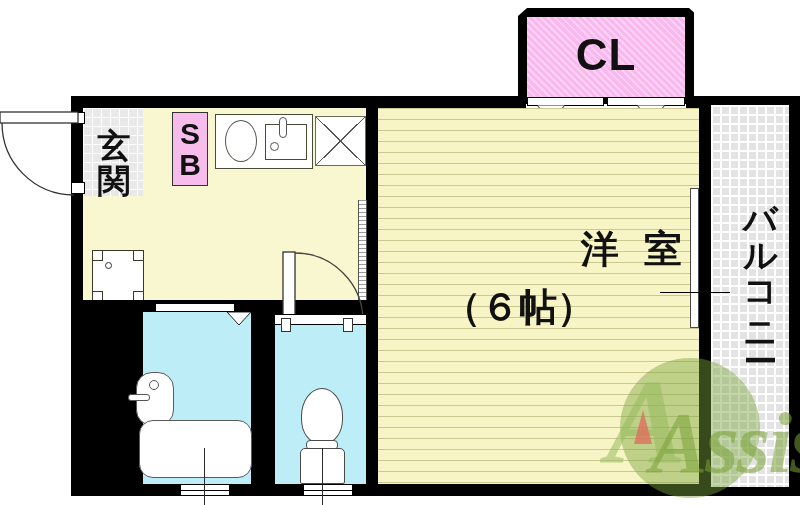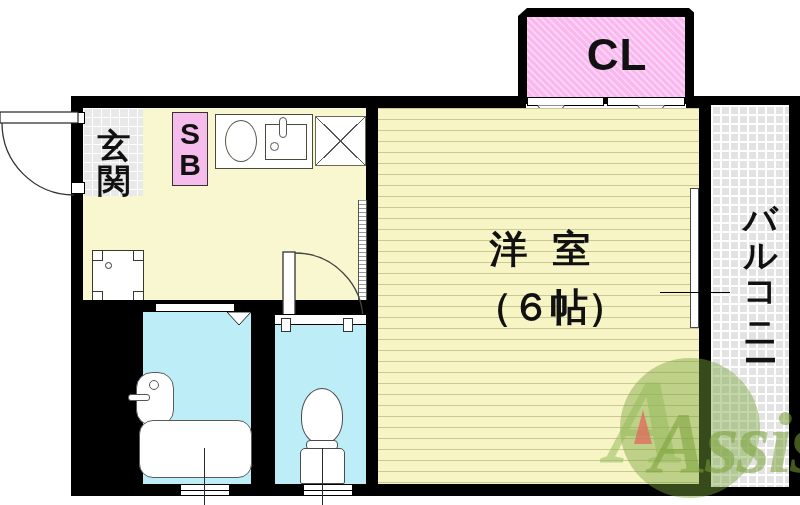--- a/index.html
+++ b/index.html
@@ -130,21 +130,21 @@
 
   <div class="abs wall" style="left:700px;top:96px;width:100px;height:9px;"></div>
   <div class="abs wall" style="left:789px;top:96px;width:11px;height:400px;"></div>
   <div class="abs wall" style="left:700px;top:487px;width:100px;height:9px;"></div>
   <div class="abs floor-balcony" style="left:711px;top:105px;width:78px;height:382px;"></div>
   <div class="abs" style="left:705px;top:105px;width:6px;height:382px;background:#ffffff;border-right:1px solid #777;"></div>
   <div class="abs label label-jp vlabel" style="left:722px;top:180px;width:56px;font-size:34px;color:#111;">バルコニー</div>
 
   <div class="abs wall" style="left:518px;top:8px;width:176px;height:96px;"></div>
   <div class="abs floor-cl" style="left:527px;top:17px;width:158px;height:80px;"></div>
-  <div class="abs label" style="left:527px;top:33px;width:158px;font-size:44px;letter-spacing:1px;margin-left:11px;">CL</div>
+  <div class="abs label" style="left:527px;top:33px;width:158px;font-size:44px;letter-spacing:1px;">CL</div>
 
   <div class="abs" style="left:527px;top:97px;width:77px;height:9px;background:#fff;border:1px solid #000;"></div>
   <div class="abs" style="left:607px;top:97px;width:78px;height:9px;background:#fff;border:1px solid #000;"></div>
   <svg class="abs" style="left:527px;top:105px;width:160px;height:20px;" viewBox="0 0 160 20">
     <polygon points="10,0 38,0 24,17" fill="#ffffff" stroke="#222" stroke-width="1"></polygon>
     <polygon points="110,0 138,0 124,17" fill="#ffffff" stroke="#222" stroke-width="1"></polygon>
   </svg>
 
   <div class="abs wall" style="left:71px;top:96px;width:455px;height:12px;"></div>
   <div class="abs wall" style="left:686px;top:96px;width:25px;height:12px;"></div>
@@ -182,22 +182,22 @@
   <div class="abs pan" style="left:92px;top:250px;width:52px;height:52px;">
     <i style="left:-1px;top:-1px;"></i>
     <i style="right:-1px;top:-1px;"></i>
     <i style="left:-1px;bottom:-1px;"></i>
     <i style="right:-1px;bottom:-1px;"></i>
     <span class="abs" style="left:12px;top:11px;width:7px;height:7px;border:1px solid #333;border-radius:50%;"></span>
   </div>
 
   <div class="abs wall" style="left:366px;top:96px;width:12px;height:400px;"></div>
   <div class="abs floor-room" style="left:378px;top:108px;width:321px;height:376px;"></div>
-  <div class="abs label label-jp" style="left:398px;top:230px;width:290px;font-size:38px;letter-spacing:6px;">洋 室</div>
-  <div class="abs label label-jp" style="left:405px;top:288px;width:290px;font-size:38px;">（６帖）</div>
+  <div class="abs label label-jp" style="left:398px;top:230px;width:290px;font-size:38px;letter-spacing:6px;text-align:right;">洋 室</div>
+  <div class="abs label label-jp" style="left:374px;top:288px;width:290px;font-size:38px;">（６帖）</div>
 
   <div class="abs slide-v" style="left:358px;top:200px;width:9px;height:103px;"></div>
 
   <div class="abs sash" style="left:690px;top:188px;width:9px;height:140px;"></div>
   <div class="abs thinline" style="left:660px;top:292px;width:70px;height:1px;"></div>
 
   <div class="abs wall" style="left:71px;top:300px;width:192px;height:196px;"></div>
   <div class="abs floor-bath" style="left:143px;top:312px;width:108px;height:172px;"></div>
 
   <div class="abs" style="left:155px;top:303px;width:80px;height:9px;background:#fff;border:1px solid #000;"></div>

